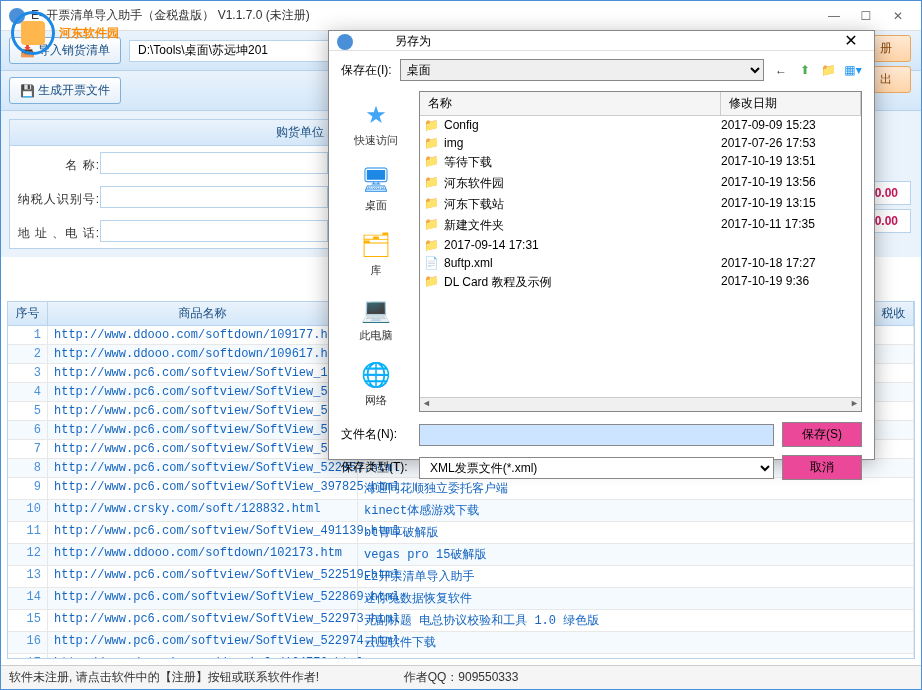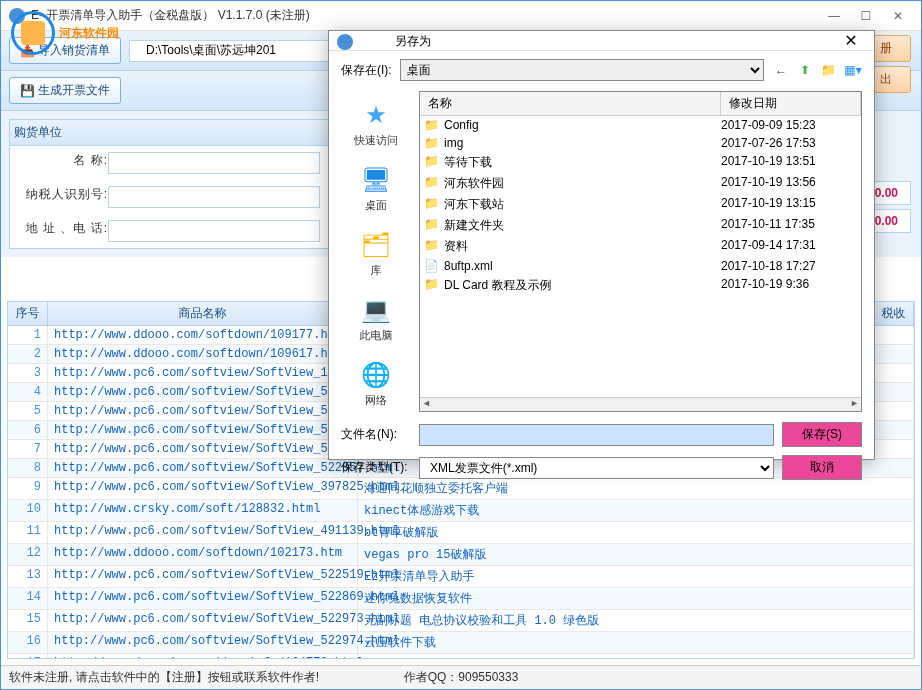--- a/index.html
+++ b/index.html
@@ -12,31 +12,31 @@
 .main-titlebar .win-btns { display: flex; gap: 2px; }
 .main-titlebar .win-btn { width: 30px; height: 20px; display: flex; align-items: center; justify-content: center; color: #666; cursor: pointer; }
 
 .watermark { position: absolute; top: 10px; left: 10px; z-index: 5; font-size: 26px; font-weight: bold; color: #ff8c00; pointer-events: none; display: flex; align-items: center; }
 .watermark .logo { width: 44px; height: 44px; border: 3px solid #1e88e5; border-radius: 50%; display: inline-flex; align-items: center; justify-content: center; margin-right: 4px; position: relative; }
 .watermark .logo::before { content: ""; width: 24px; height: 24px; background: #ffb74d; border-radius: 4px; position: absolute; }
 
 .toolbar { height: 40px; background: linear-gradient(#eaf3fc, #d4e7f9); display: flex; align-items: center; padding: 0 8px; gap: 8px; border-bottom: 1px solid #b8d4ed; }
 .btn { background: linear-gradient(#ffffff, #e6f0fa); border: 1px solid #7eb0de; border-radius: 3px; padding: 4px 10px; display: inline-flex; align-items: center; gap: 4px; cursor: pointer; color: #1a4d80; }
 .btn .icon { width: 14px; height: 14px; display: inline-block; }
-.toolbar input { border: 1px solid #b8d4ed; padding: 3px 16px; width: 212px; }
+.toolbar input { border: 1px solid #b8d4ed; padding: 3px 8px; width: 212px; }
 .right-btns { position: absolute; right: 10px; top: 34px; display: flex; flex-direction: column; gap: 4px; }
 .right-btns .btn { width: 50px; justify-content: center; background: linear-gradient(#ffe9d4, #ffd4a8); border-color: #e8a860; color: #8a4a10; }
 
 .second-row { padding: 6px 8px; background: linear-gradient(#eaf3fc, #d4e7f9); border-bottom: 1px solid #b8d4ed; }
 
 .content { display: flex; padding: 8px; gap: 8px; background: #eaf3fc; }
 .panel { border: 1px solid #b8d4ed; background: #fff; }
-.panel-header { background: linear-gradient(#eaf3fc, #d4e7f9); text-align: left; padding: 4px; color: #1a4d80; border-bottom: 1px solid #b8d4ed; }
+.panel-header { background: linear-gradient(#eaf3fc, #d4e7f9); text-align: right; padding: 4px; color: #1a4d80; border-bottom: 1px solid #b8d4ed; }
 .form-panel { width: 320px; }
-.form-row { display: flex; align-items: flex-start; padding: 6px 8px; }
+.form-row { display: flex; align-items: flex-end; padding: 6px 0; }
 .form-row label { width: 90px; text-align: right; color: #333; letter-spacing: 1px; }
 .form-row input { flex: 1; border: 1px solid #b8d4ed; padding: 3px; }
 
 .amount-box { position: absolute; right: 10px; top: 180px; display: flex; flex-direction: column; gap: 4px; align-items: center; }
 .amount-box .amt { border: 1px solid #b8d4ed; background: #fff; padding: 4px 12px; text-align: right; width: 60px; color: #c2185b; font-weight: bold; }
 
 .grid-area { position: absolute; top: 300px; left: 6px; right: 6px; bottom: 30px; border: 1px solid #b8d4ed; background: #fff; overflow: hidden; }
 .grid-header { display: flex; background: linear-gradient(#eaf3fc, #d4e7f9); border-bottom: 1px solid #b8d4ed; }
 .grid-header div { padding: 3px 6px; border-right: 1px solid #b8d4ed; color: #1a4d80; text-align: center; }
 .col-seq { width: 40px; }
@@ -340,21 +340,20 @@
               <span class="f-name">河东下载站</span>
               <span class="f-date">2017-10-19 13:15</span>
             </div>
             <div class="file-row">
               <span class="f-icon folder-ico">📁</span>
               <span class="f-name">新建文件夹</span>
               <span class="f-date">2017-10-11 17:35</span>
             </div>
             <div class="file-row">
               <span class="f-icon folder-ico">📁</span>
-              <span class="f-name">资料</span>
               <span class="f-date">2017-09-14 17:31</span>
             </div>
             <div class="file-row">
               <span class="f-icon file-ico">📄</span>
               <span class="f-name">8uftp.xml</span>
               <span class="f-date">2017-10-18 17:27</span>
             </div>
             <div class="file-row">
               <span class="f-icon folder-ico">📁</span>
               <span class="f-name">DL Card 教程及示例</span>

